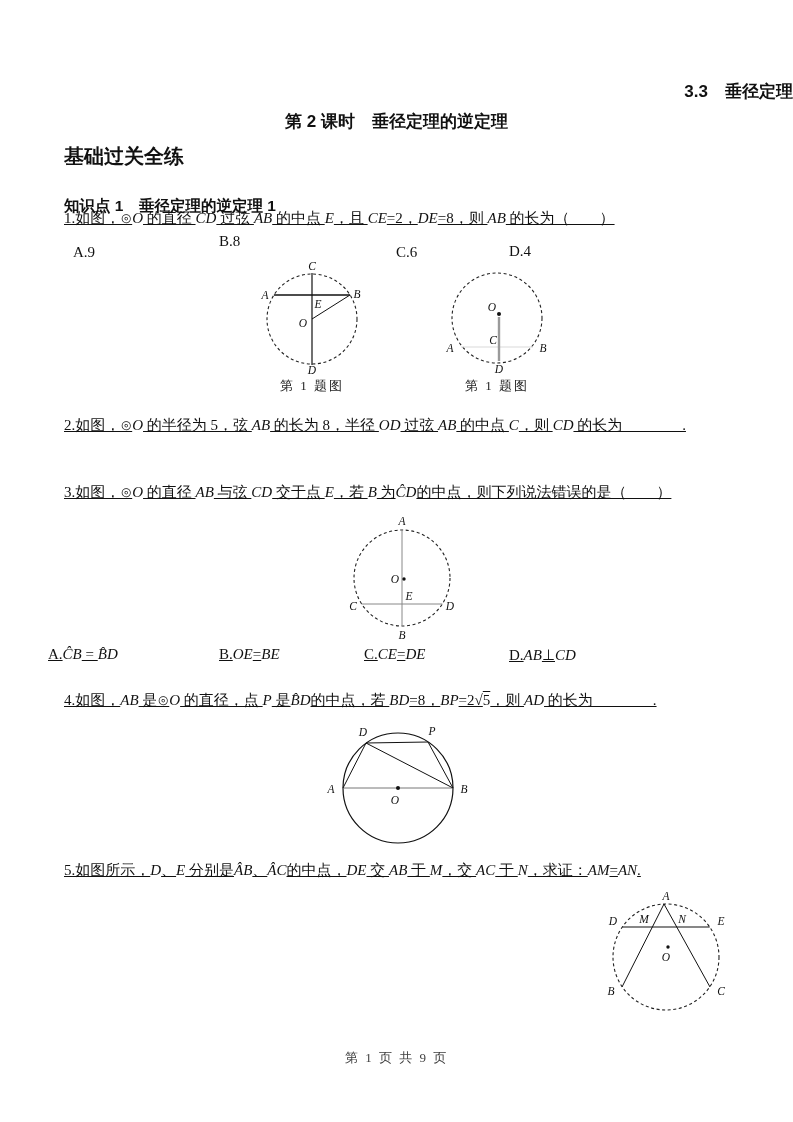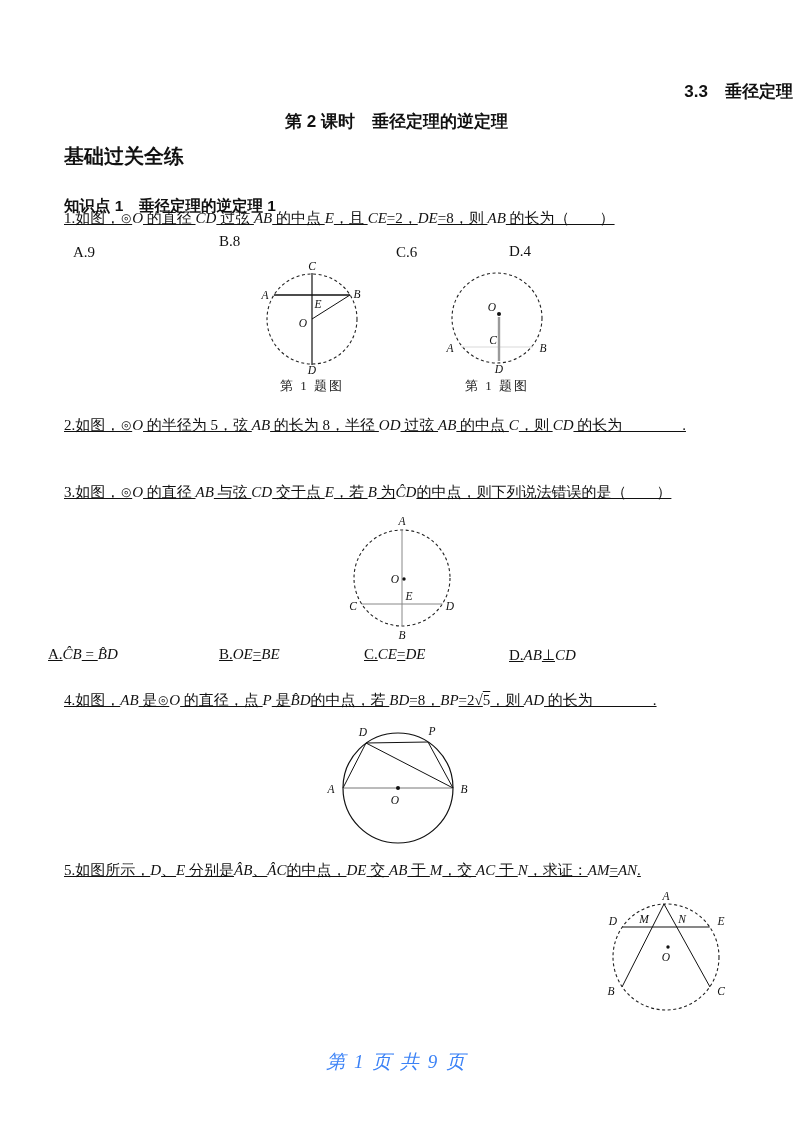--- a/index.html
+++ b/index.html
@@ -11,21 +11,21 @@
   .center{width:100%;text-align:center;}
   .title{font-family:"Liberation Sans",sans-serif;font-weight:700;font-size:17px;}
   .heading{font-family:"Liberation Sans",sans-serif;font-weight:700;font-size:20px;}
   .kp{font-family:"Liberation Sans",sans-serif;font-weight:700;font-size:15.5px;}
   .q{font-size:15px;white-space:nowrap;}
   .opt{font-size:15px;white-space:nowrap;}
   .sg-c{font-style:normal;text-decoration:underline;}
   .sg-m{font-style:italic;}
   .sg-r{font-style:normal;text-decoration:overline;}
   .caption{font-size:13px;color:#222;letter-spacing:2px;text-align:center;}
-  .footer{font-size:19px;letter-spacing:2px;color:#3b82f6;font-style:italic;}
+  .footer{font-size:13px;letter-spacing:2px;color:#404040;}
   svg text{font-family:"Liberation Serif",serif;font-style:italic;font-size:11.5px;fill:#111;}
 </style>
 </head>
 <body>
 
 <div class="page">
 
   <div class="abs center title" style="top:80px;text-align:right;">3.3　垂径定理</div>
   <div class="abs center title" style="top:110px;">第 2 课时　垂径定理的逆定理</div>
 

